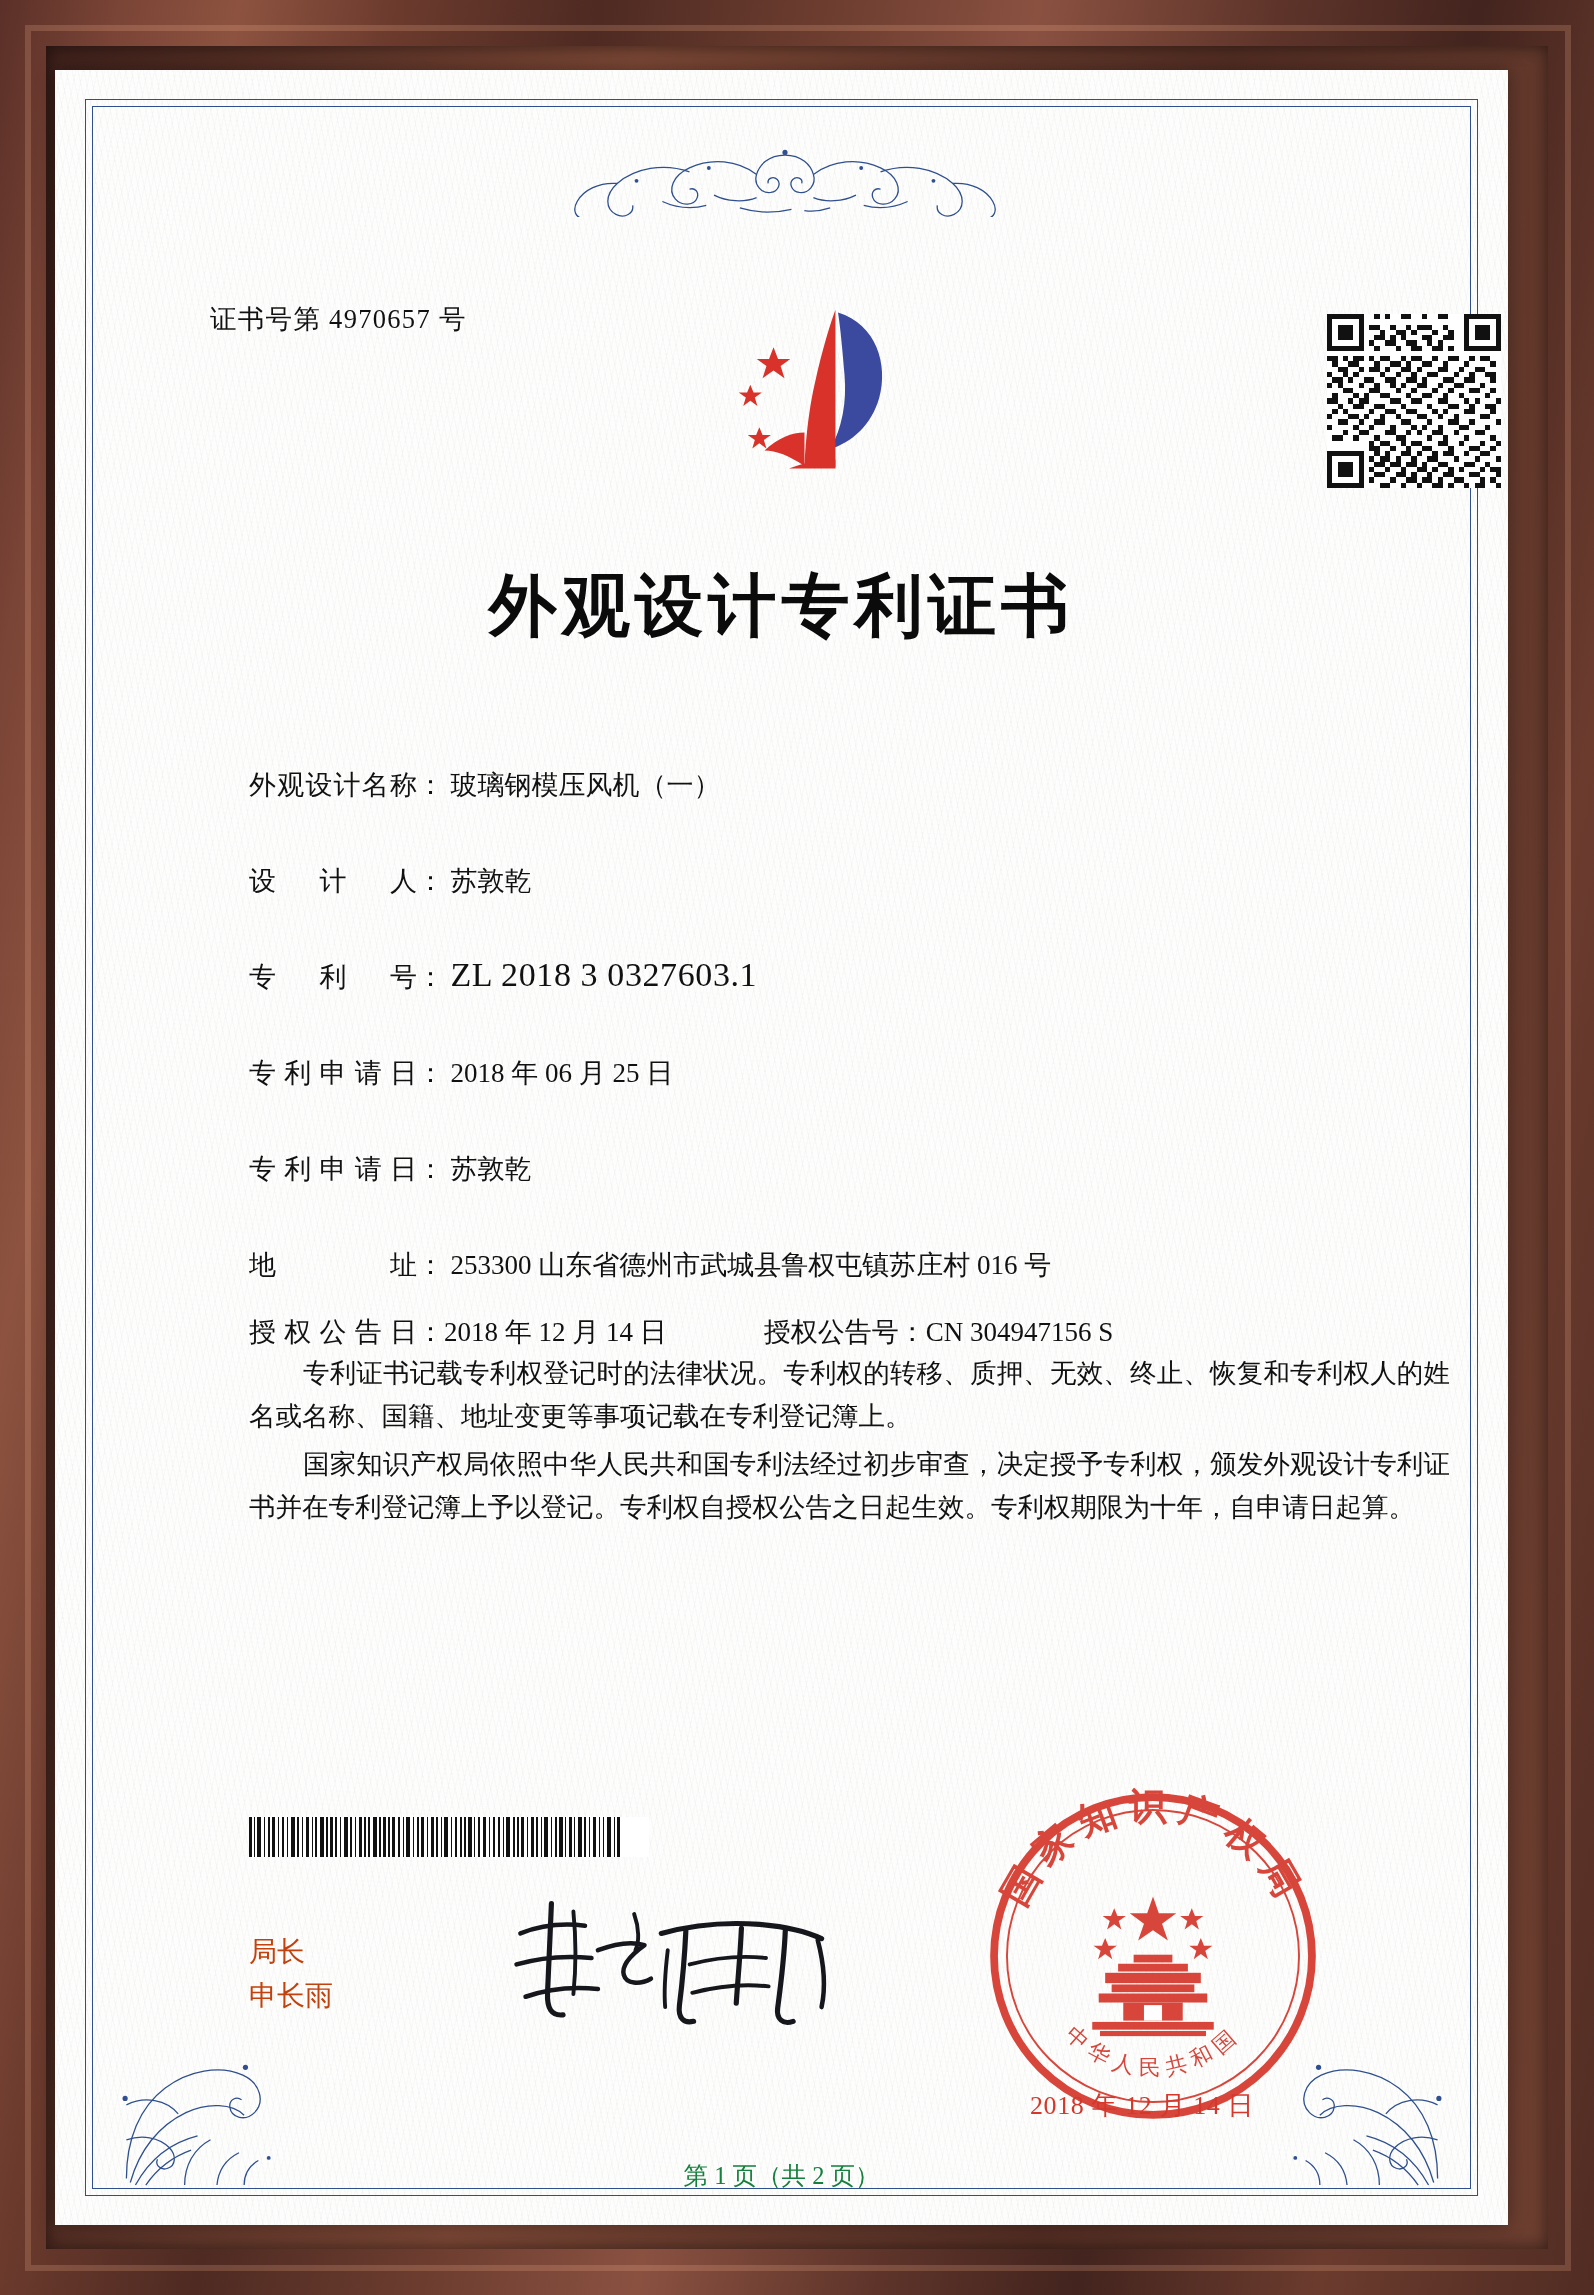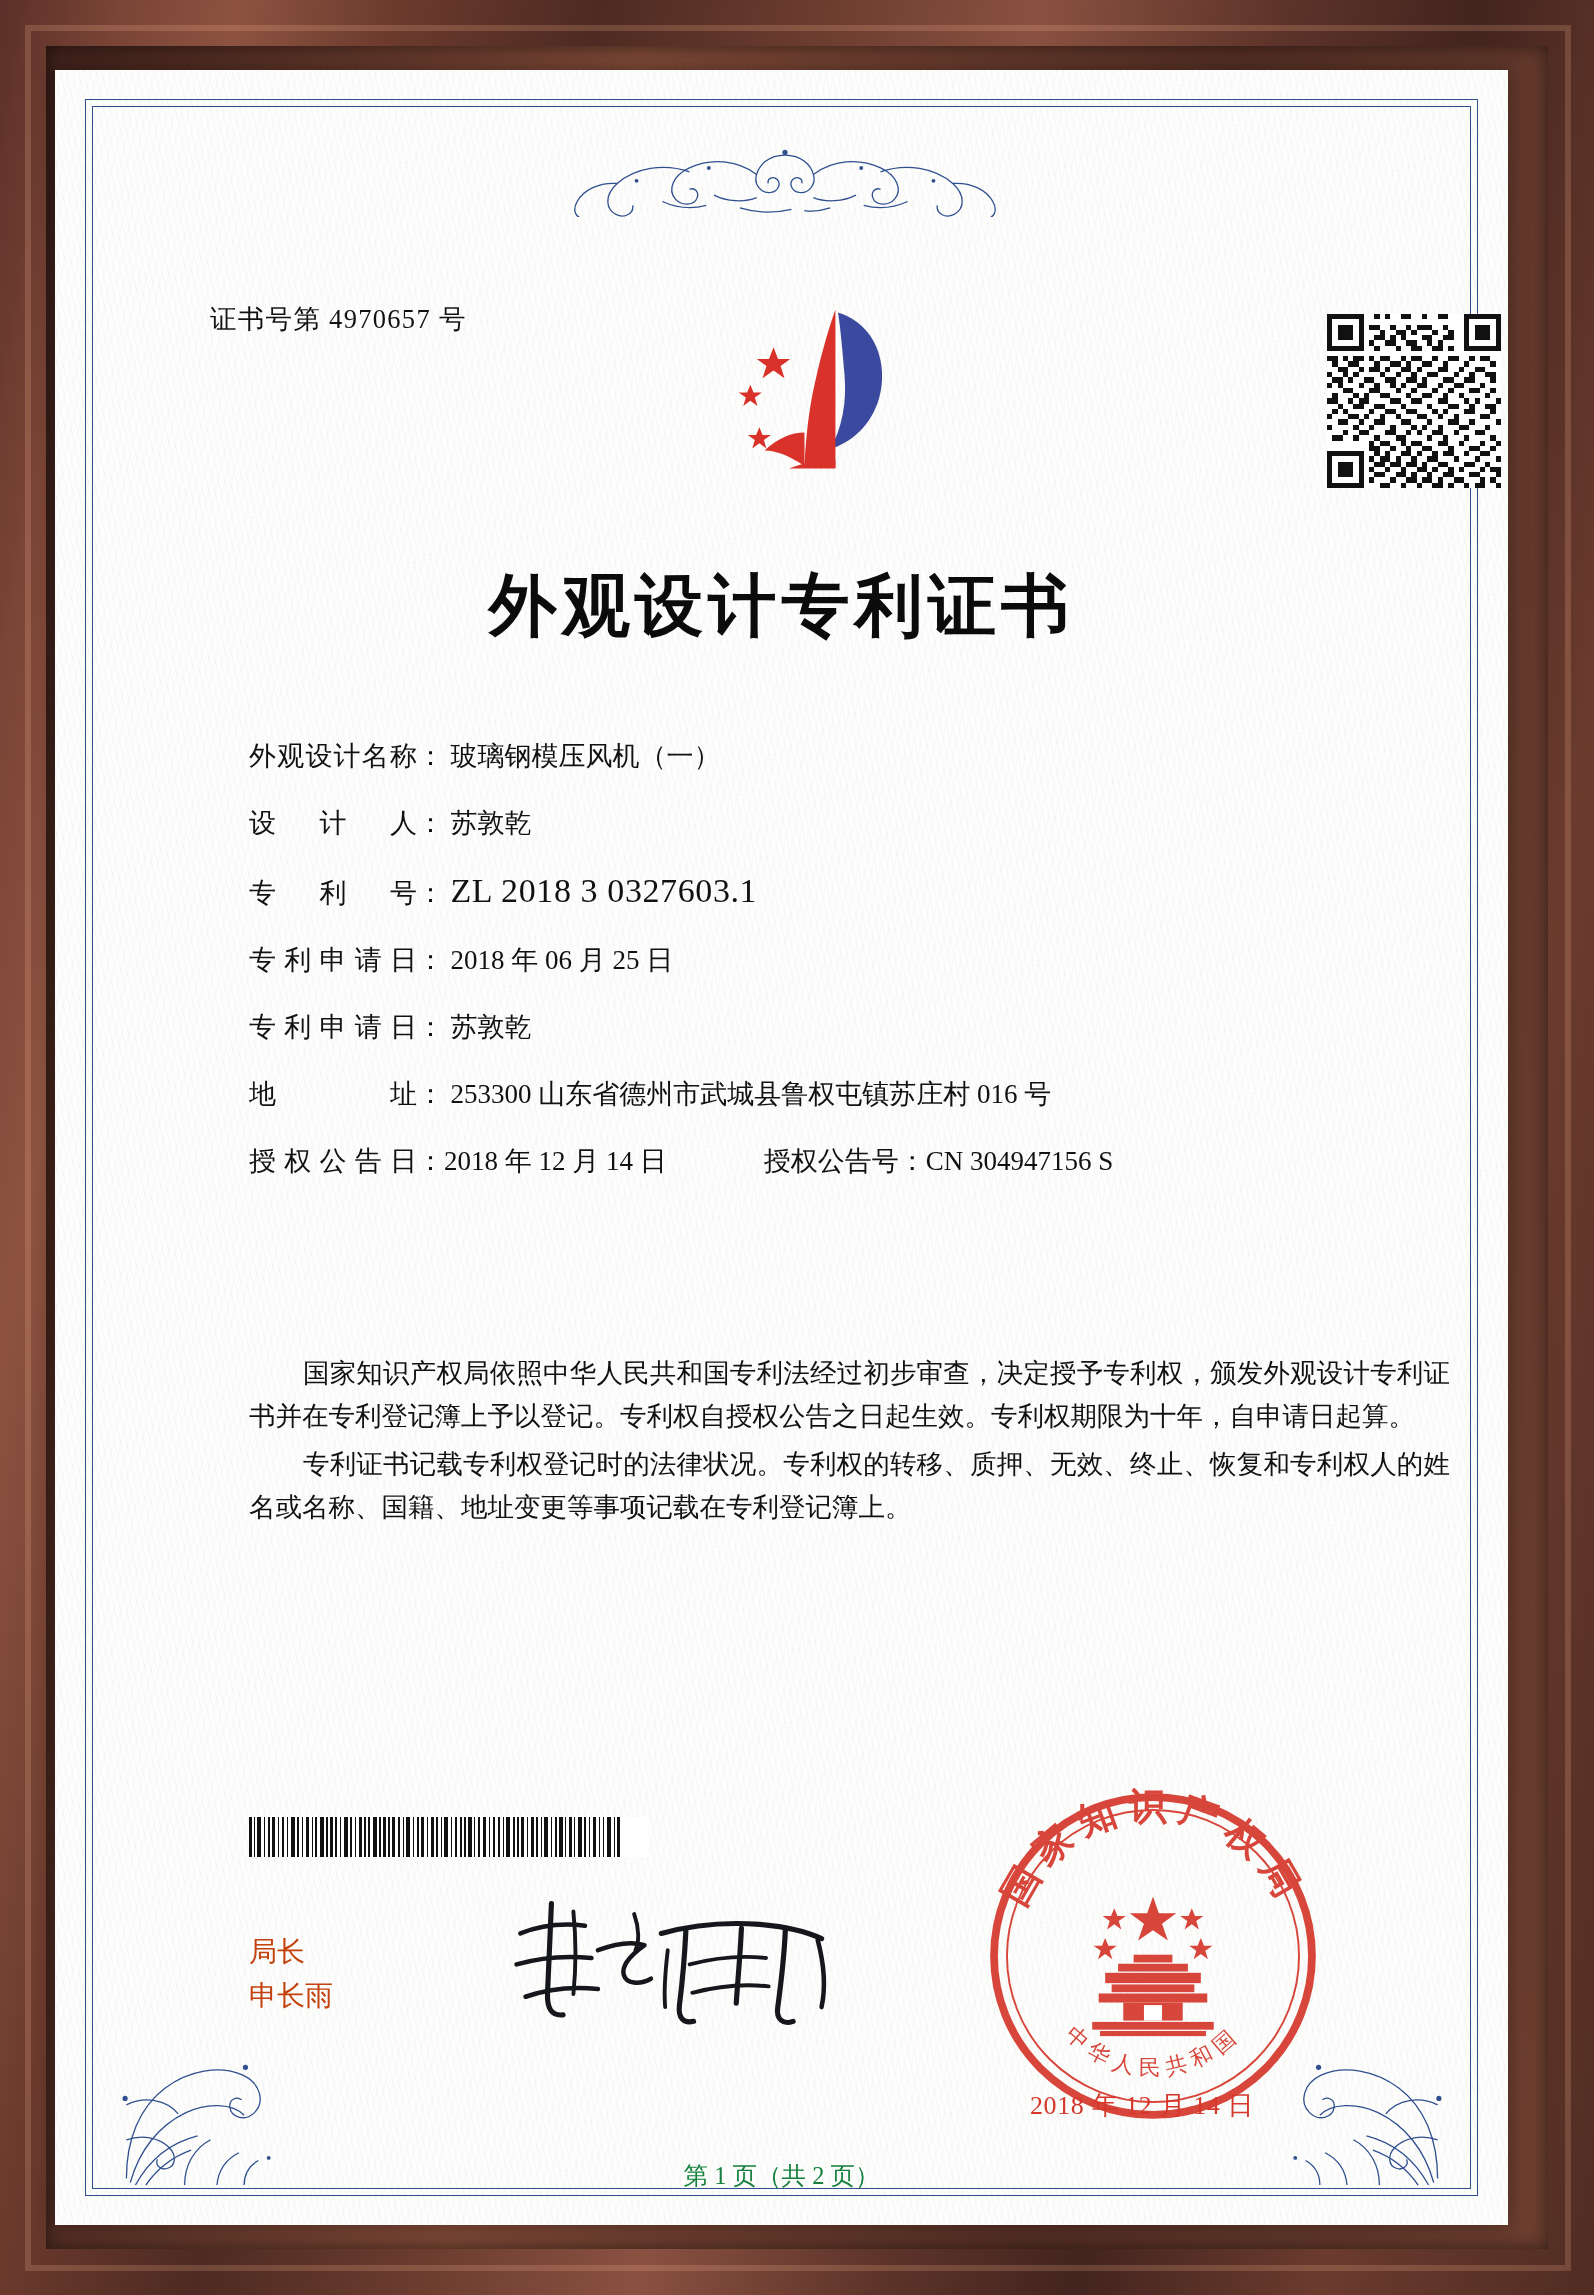--- a/index.html
+++ b/index.html
@@ -132,20 +132,21 @@
     font-size: 27px;
     color: #111;
     white-space: nowrap;
   }
   .field .lbl {
     display: inline-block;
     width: 168px;
     text-align: justify;
     text-align-last: justify;
     font-family: "Liberation Serif", serif;
+    margin-top: 29px;
   }
   .field .colon { margin-right: 6.5px; }
   .field .val { font-family: "Liberation Serif", serif; }
   .mono { font-family: "Liberation Mono", monospace; font-size: 34px; letter-spacing: 0.6px; }
 
   .field-dual {
     display: flex;
     align-items: baseline;
     font-size: 27px;
     color: #111;
@@ -613,22 +614,22 @@
         <span class="colon">：</span>
         <span class="val">2018 年 12 月 14 日</span>
         <span class="seg2">授权公告号</span>
         <span class="colon">：</span>
         <span class="val">CN 304947156 S</span>
       </div>
 
     </div>
 
     <div class="paras">
+      <p>专利证书记载专利权登记时的法律状况。专利权的转移、质押、无效、终止、恢复和专利权人的姓名或名称、国籍、地址变更等事项记载在专利登记簿上。</p>
       <p>国家知识产权局依照中华人民共和国专利法经过初步审查，决定授予专利权，颁发外观设计专利证书并在专利登记簿上予以登记。专利权自授权公告之日起生效。专利权期限为十年，自申请日起算。</p>
-      <p>专利证书记载专利权登记时的法律状况。专利权的转移、质押、无效、终止、恢复和专利权人的姓名或名称、国籍、地址变更等事项记载在专利登记簿上。</p>
     </div>
 
     <svg class="barcode" viewBox="0 0 620 62" shape-rendering="crispEdges">
       <rect width="620" height="62" fill="#fff"></rect>
       <g fill="#111">
         <rect x="0" y="0" width="4" height="62"></rect>
           <rect x="7" y="0" width="2" height="62"></rect>
         <rect x="13" y="0" width="6" height="62"></rect>
           <rect x="23" y="0" width="2" height="62"></rect>
         <rect x="29" y="0" width="3" height="62"></rect>

